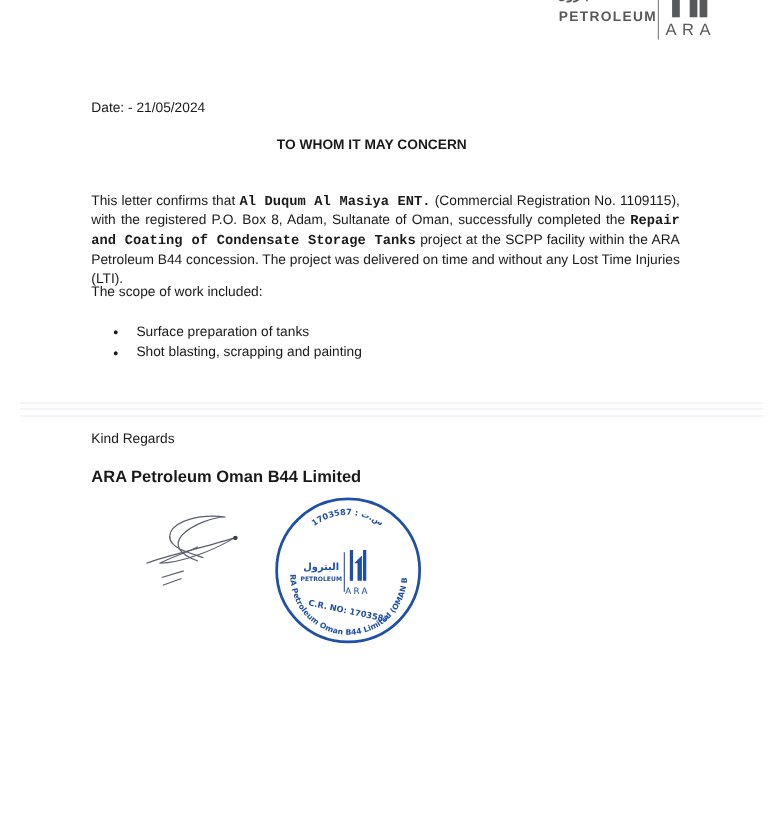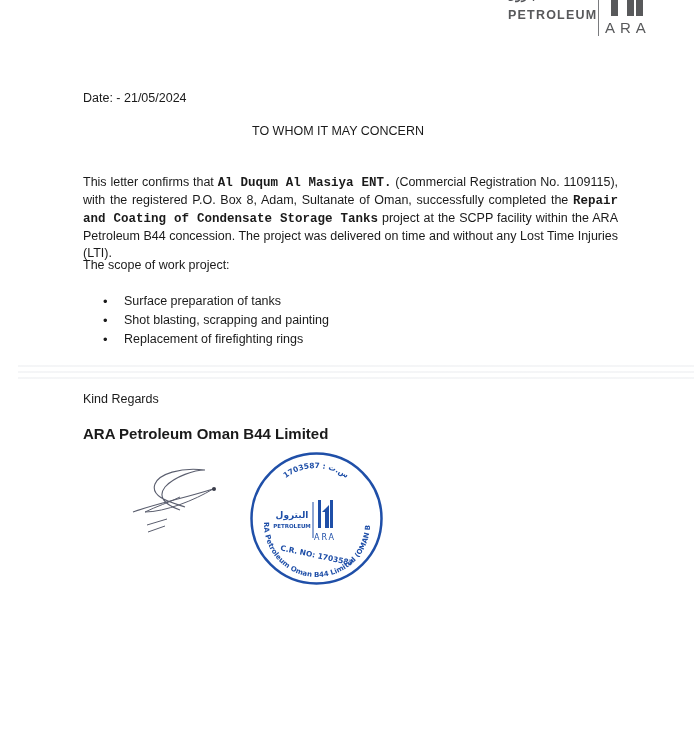--- a/index.html
+++ b/index.html
@@ -7,21 +7,21 @@
     body { position: relative; font-family: "Liberation Sans", sans-serif; color: #1a1a1a; }
 
     .logo { position: absolute; top: -14px; left: 505px; width: 195px; height: 52px; }
     .logo-arabic { position: absolute; left: 2px; top: 2px; font-size: 12px; color: #55565a; font-weight: bold; letter-spacing: 1px; }
     .logo-petroleum { position: absolute; left: 3px; top: 22px; font-size: 12.5px; font-weight: bold; color: #58595b; letter-spacing: 1.2px; }
     .logo-divider { position: absolute; left: 93px; top: 0; width: 1px; height: 50px; background: #7a7b7e; }
     .logo-mark { position: absolute; left: 104px; top: 0; width: 36px; height: 30px; }
     .logo-ara { position: absolute; left: 100px; top: 33px; font-size: 15px; color: #58595b; letter-spacing: 5px; }
 
     .date { position: absolute; top: 91px; left: 83px; font-size: 12.5px; text-align: right; }
-    .heading { position: absolute; top: 124px; left: 0; width: 676px; text-align: center; font-size: 12.5px; font-weight: normal; text-decoration: underline; padding-left: 0; }
+    .heading { position: absolute; top: 124px; left: 0; width: 676px; text-align: center; font-size: 12.5px; font-weight: bold; text-decoration: underline; padding-left: 0; }
     .heading span { display: inline-block; margin-left: 0; }
     .para { position: absolute; top: 174px; left: 83px; width: 535px; font-size: 12.5px; line-height: 17px; text-align: justify; }
     .para b { font-weight: bold; font-family: Liberation Mono, monospace; }
     .scope-intro { position: absolute; top: 258px; left: 83px; font-size: 12.5px; }
     .scope-list { position: absolute; top: 292px; left: 103px; list-style: none; font-size: 12.5px; line-height: 19px; }
     .scope-list li { position: relative; padding-left: 21px; }
     .scope-list li::before { content: "\2022"; position: absolute; left: 0; top: 0; font-size: 13px; }
 
     .watermark { position: absolute; top: 365px; left: 18px; width: 676px; height: 18px; background: repeating-linear-gradient(180deg, #f2f3f5 0 2px, #ffffff 2px 6px); opacity: 0.8; }
 
@@ -49,26 +49,25 @@
 </div>
 
 <div class="date">Date: - 21/05/2024</div>
 
 <div class="heading">
   <span>TO WHOM IT MAY CONCERN</span>
 </div>
 
 <p class="para"><span>This letter confirms that </span><b>Al Duqum Al Masiya ENT.</b><span> (Commercial Registration No. 1109115), with the registered P.O. Box 8, Adam, Sultanate of Oman, successfully completed the </span><b>Repair and Coating of Condensate Storage Tanks</b><span> project at the SCPP facility within the ARA Petroleum B44 concession. The project was delivered on time and without any Lost Time Injuries (LTI).</span></p>
 
-<div class="scope-intro">The scope of work project:</div>
+<div class="scope-intro">The scope of work included:</div>
 
 <ul class="scope-list">
   <li>Surface preparation of tanks</li>
   <li>Shot blasting, scrapping and painting</li>
-  <li>Replacement of firefighting rings</li>
 </ul>
 
 <div class="watermark"></div>
 
 <div class="regards">Kind Regards</div>
 <div class="company">ARA Petroleum Oman B44 Limited</div>
 
 <svg class="signature" viewBox="0 0 100 78">
   <path d="M8,50 C30,42 60,36 88,27" stroke="#5a5e6e" stroke-width="1.1" fill="none"></path>
   <path d="M88,27 C70,38 40,50 20,50 C30,45 45,40 55,35" stroke="#5a5e6e" stroke-width="1" fill="none"></path>

